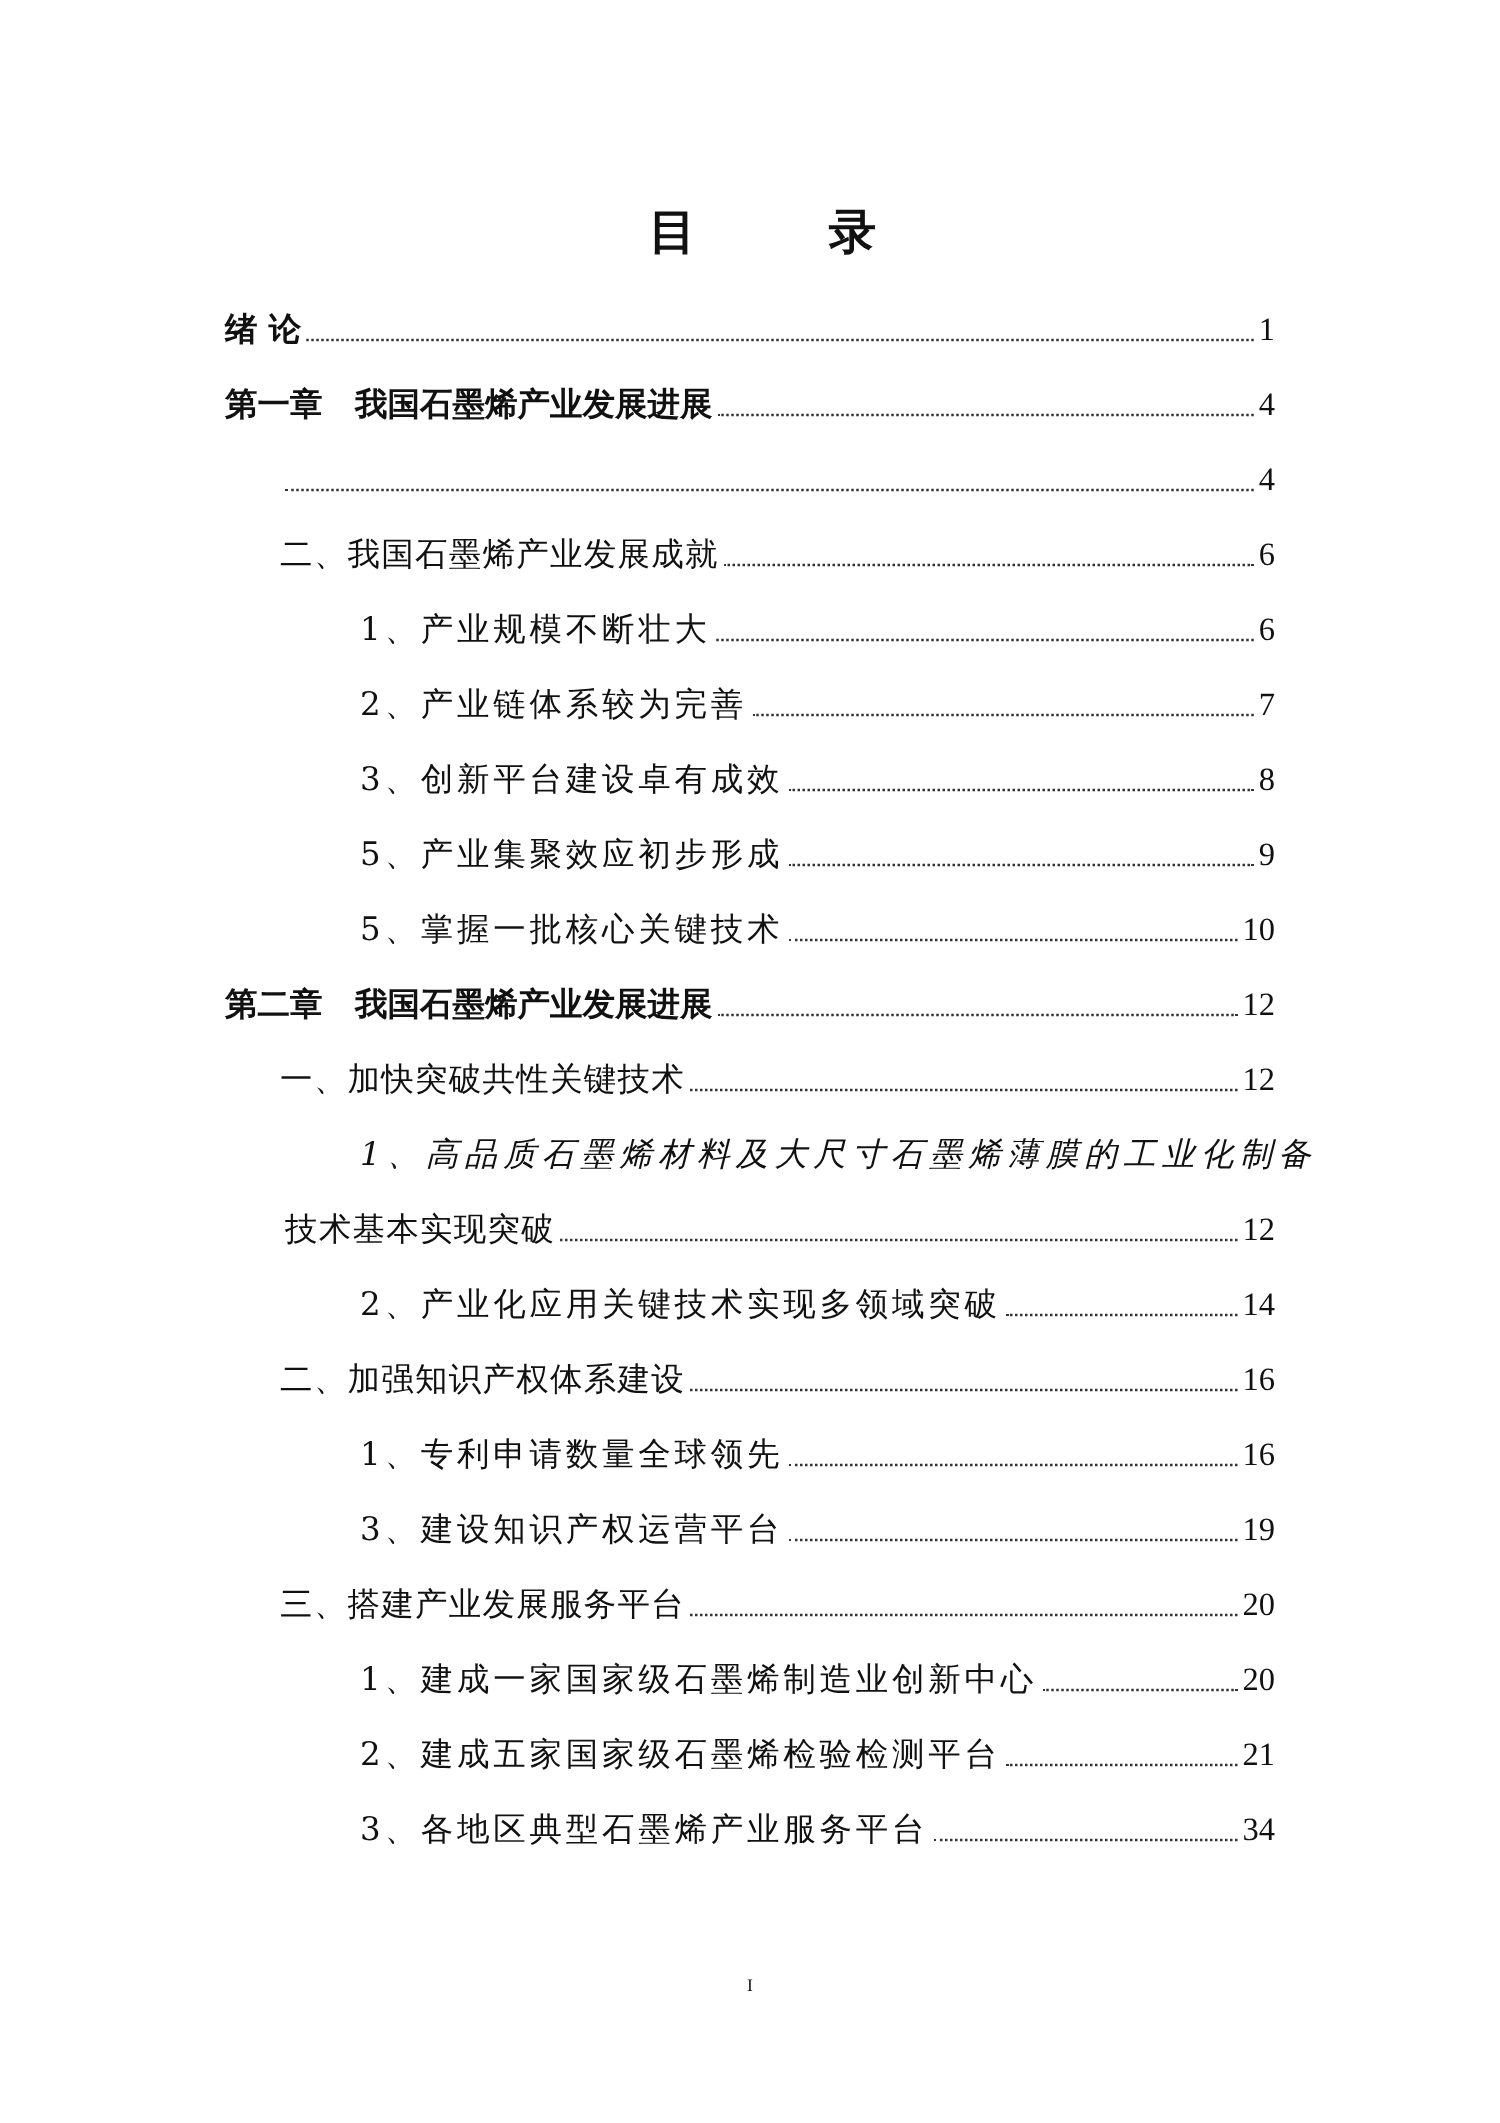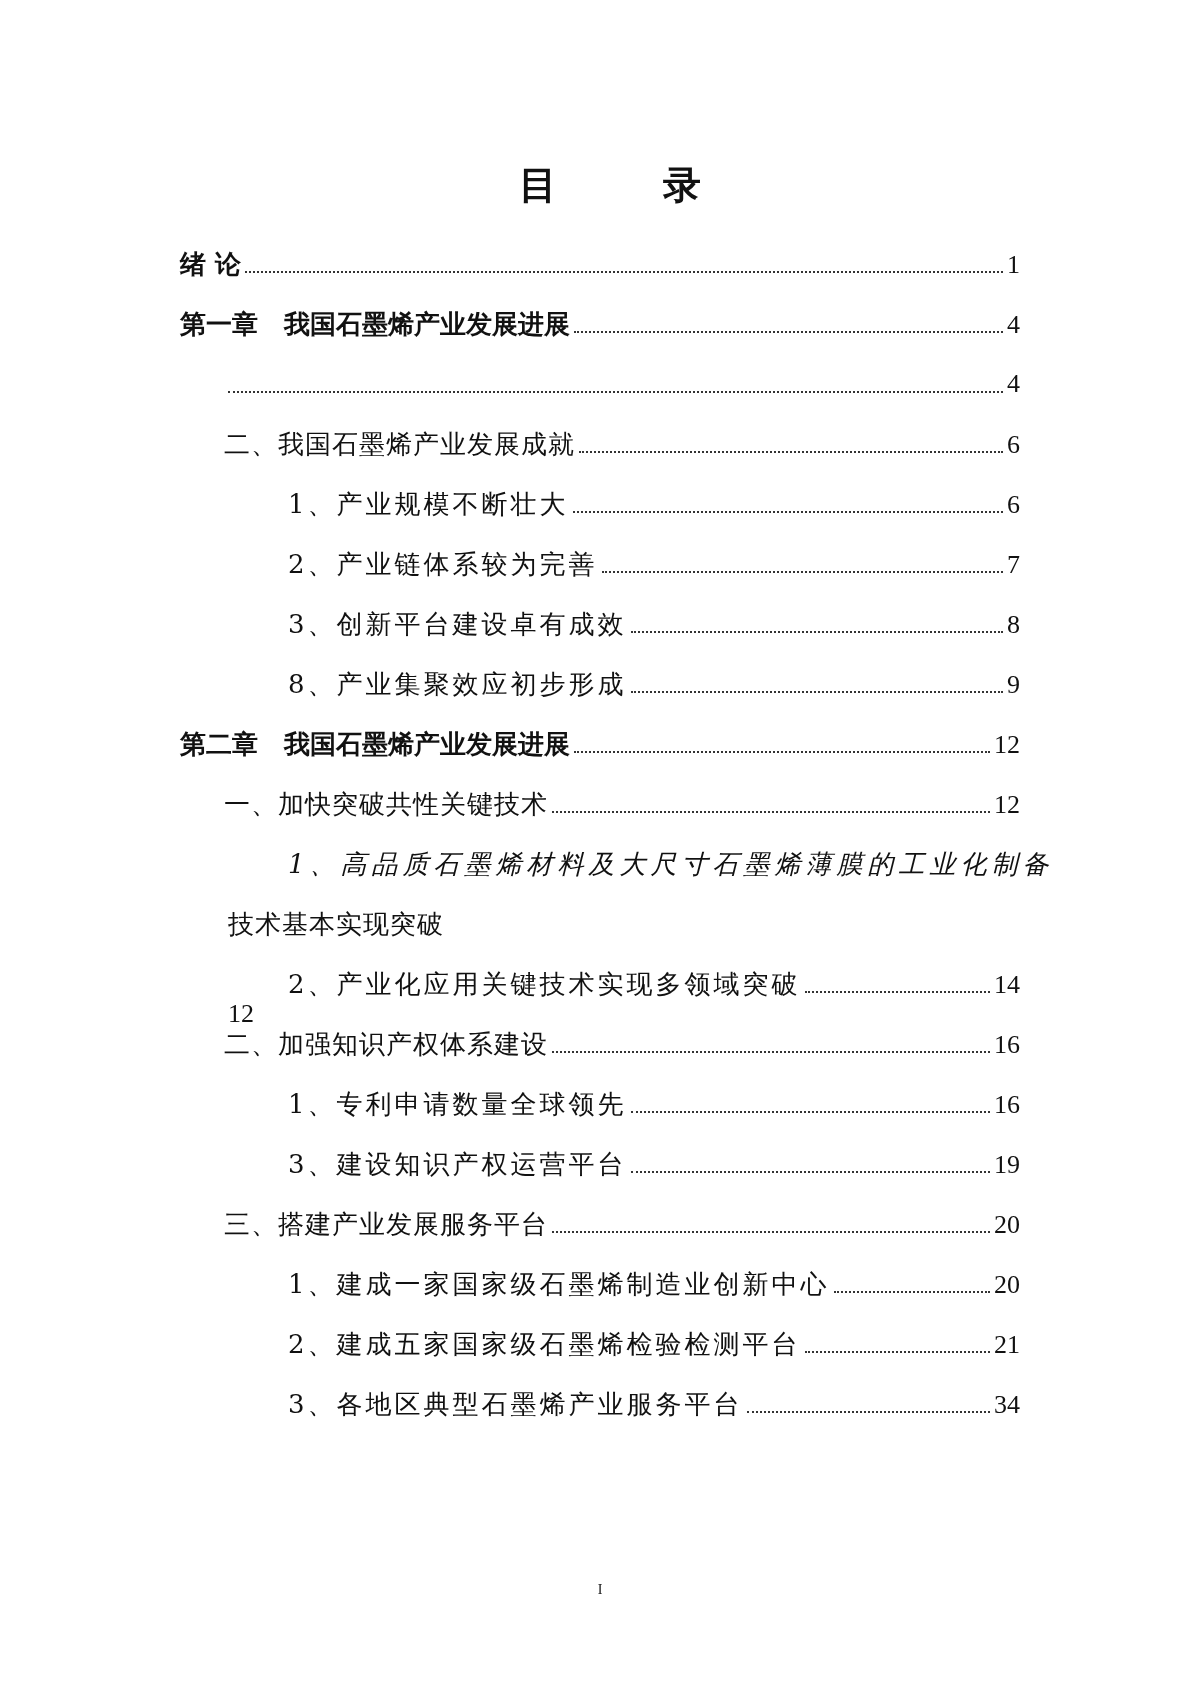--- a/index.html
+++ b/index.html
@@ -39,21 +39,21 @@
       display: flex;
       align-items: baseline;
       height: 60px;
       line-height: 60px;
       font-size: 26px;
       white-space: nowrap;
     }
     .toc-row.level-0 { font-family: "DejaVu Sans", "Liberation Sans", sans-serif; font-weight: bold; padding-left: 0; }
     .toc-row.level-1 { padding-left: 44px; letter-spacing: 1px; }
     .toc-row.level-2 { padding-left: 108px; letter-spacing: 3px; }
-    .toc-row.cont { padding-left: 48px; letter-spacing: 1px; flex-direction: column; }
+    .toc-row.cont { padding-left: 48px; letter-spacing: 1px; }
     .toc-row.wrap-first {
       padding-left: 108px;
       letter-spacing: 5px;
       font-style: italic;
     }
     .toc-label { flex: 0 0 auto; }
     .toc-leader {
       flex: 1 1 auto;
       margin: 0 4px;
       border-bottom: 2px dotted #333333;
@@ -114,23 +114,28 @@
     <span class="toc-label">2、产业链体系较为完善</span>
     <span class="toc-leader"></span>
     <span class="toc-page">7</span>
   </div>
   <div class="toc-row level-2">
     <span class="toc-label">3、创新平台建设卓有成效</span>
     <span class="toc-leader"></span>
     <span class="toc-page">8</span>
   </div>
   <div class="toc-row level-2">
-    <span class="toc-label">8、产业集聚效应初步形成</span>
+    <span class="toc-label">5、产业集聚效应初步形成</span>
     <span class="toc-leader"></span>
     <span class="toc-page">9</span>
+  </div>
+  <div class="toc-row level-2">
+    <span class="toc-label">5、掌握一批核心关键技术</span>
+    <span class="toc-leader"></span>
+    <span class="toc-page">10</span>
   </div>
   <div class="toc-row level-0">
     <span class="toc-label">第二章　我国石墨烯产业发展进展</span>
     <span class="toc-leader"></span>
     <span class="toc-page">12</span>
   </div>
   <div class="toc-row level-1">
     <span class="toc-label">一、加快突破共性关键技术</span>
     <span class="toc-leader"></span>
     <span class="toc-page">12</span>

